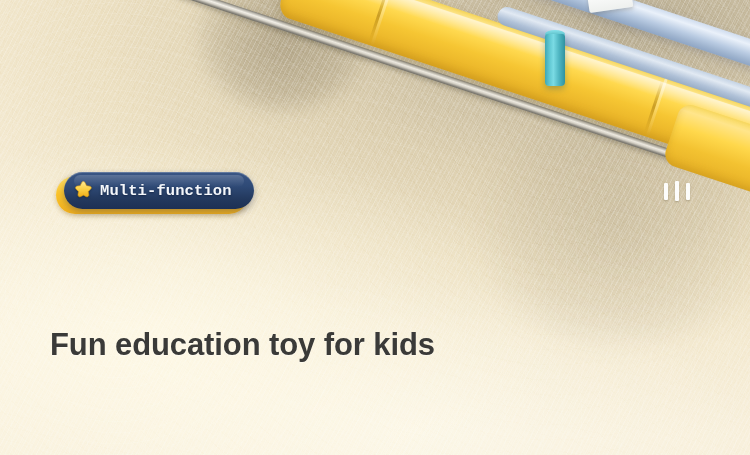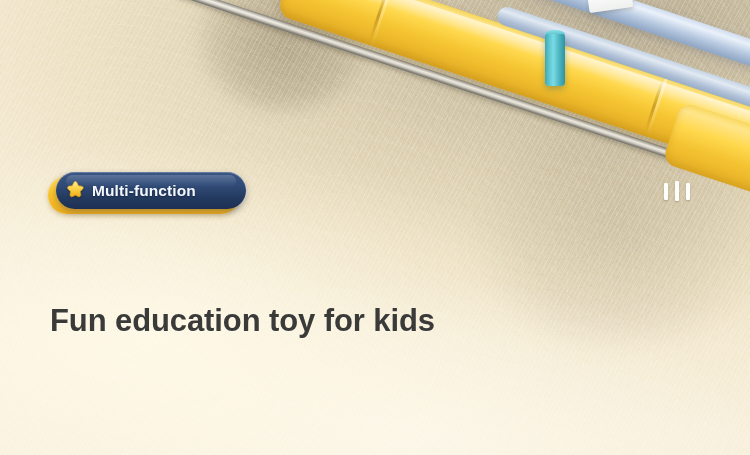--- a/index.html
+++ b/index.html
@@ -232,24 +232,25 @@
     border-radius: 1px;
     box-shadow: 0 1px 2px rgba(80,70,50,.3);
   }
   .tick.t1 { left: 0px;  height: 17px; top: 2px; }
   .tick.t2 { left: 11px; height: 20px; top: 0px; }
   .tick.t3 { left: 22px; height: 17px; top: 2px; }
 
   
   .badge-wrap {
     position: absolute;
-    left: 48px;
+    left: 56px;
     top: 172px;
     width: 200px;
     height: 56px;
+    font-family: Liberation Mono, monospace;
   }
   
   .badge-ring {
     position: absolute;
     left: 0px;
     top: 4px;
     width: 192px;
     height: 38px;
     border-radius: 19px;
     background: linear-gradient(to bottom, #ffe06a 0%, #fcc52c 45%, #f0ae1c 100%);
@@ -302,21 +303,21 @@
     left: 50px;
     top: 301px;
     width: 560px;
     color: #3a3a38;
     font-size: 31px;
     font-weight: 700;
     line-height: 1.31;
     letter-spacing: -0.1px;
     text-shadow: 0 1px 1px rgba(255,255,255,.40);
   }
-  .headline .line { display: block; white-space: nowrap; }
+  .headline .line { display: block; white-space: nowrap; margin-top: 24px; }
 </style>
 </head>
 <body>
 
 <div id="banner">
 
   <div class="bg-base"></div>
   <div class="bg-warm"></div>
   <div class="bg-blob"></div>
   <div class="bg-blob2"></div>

